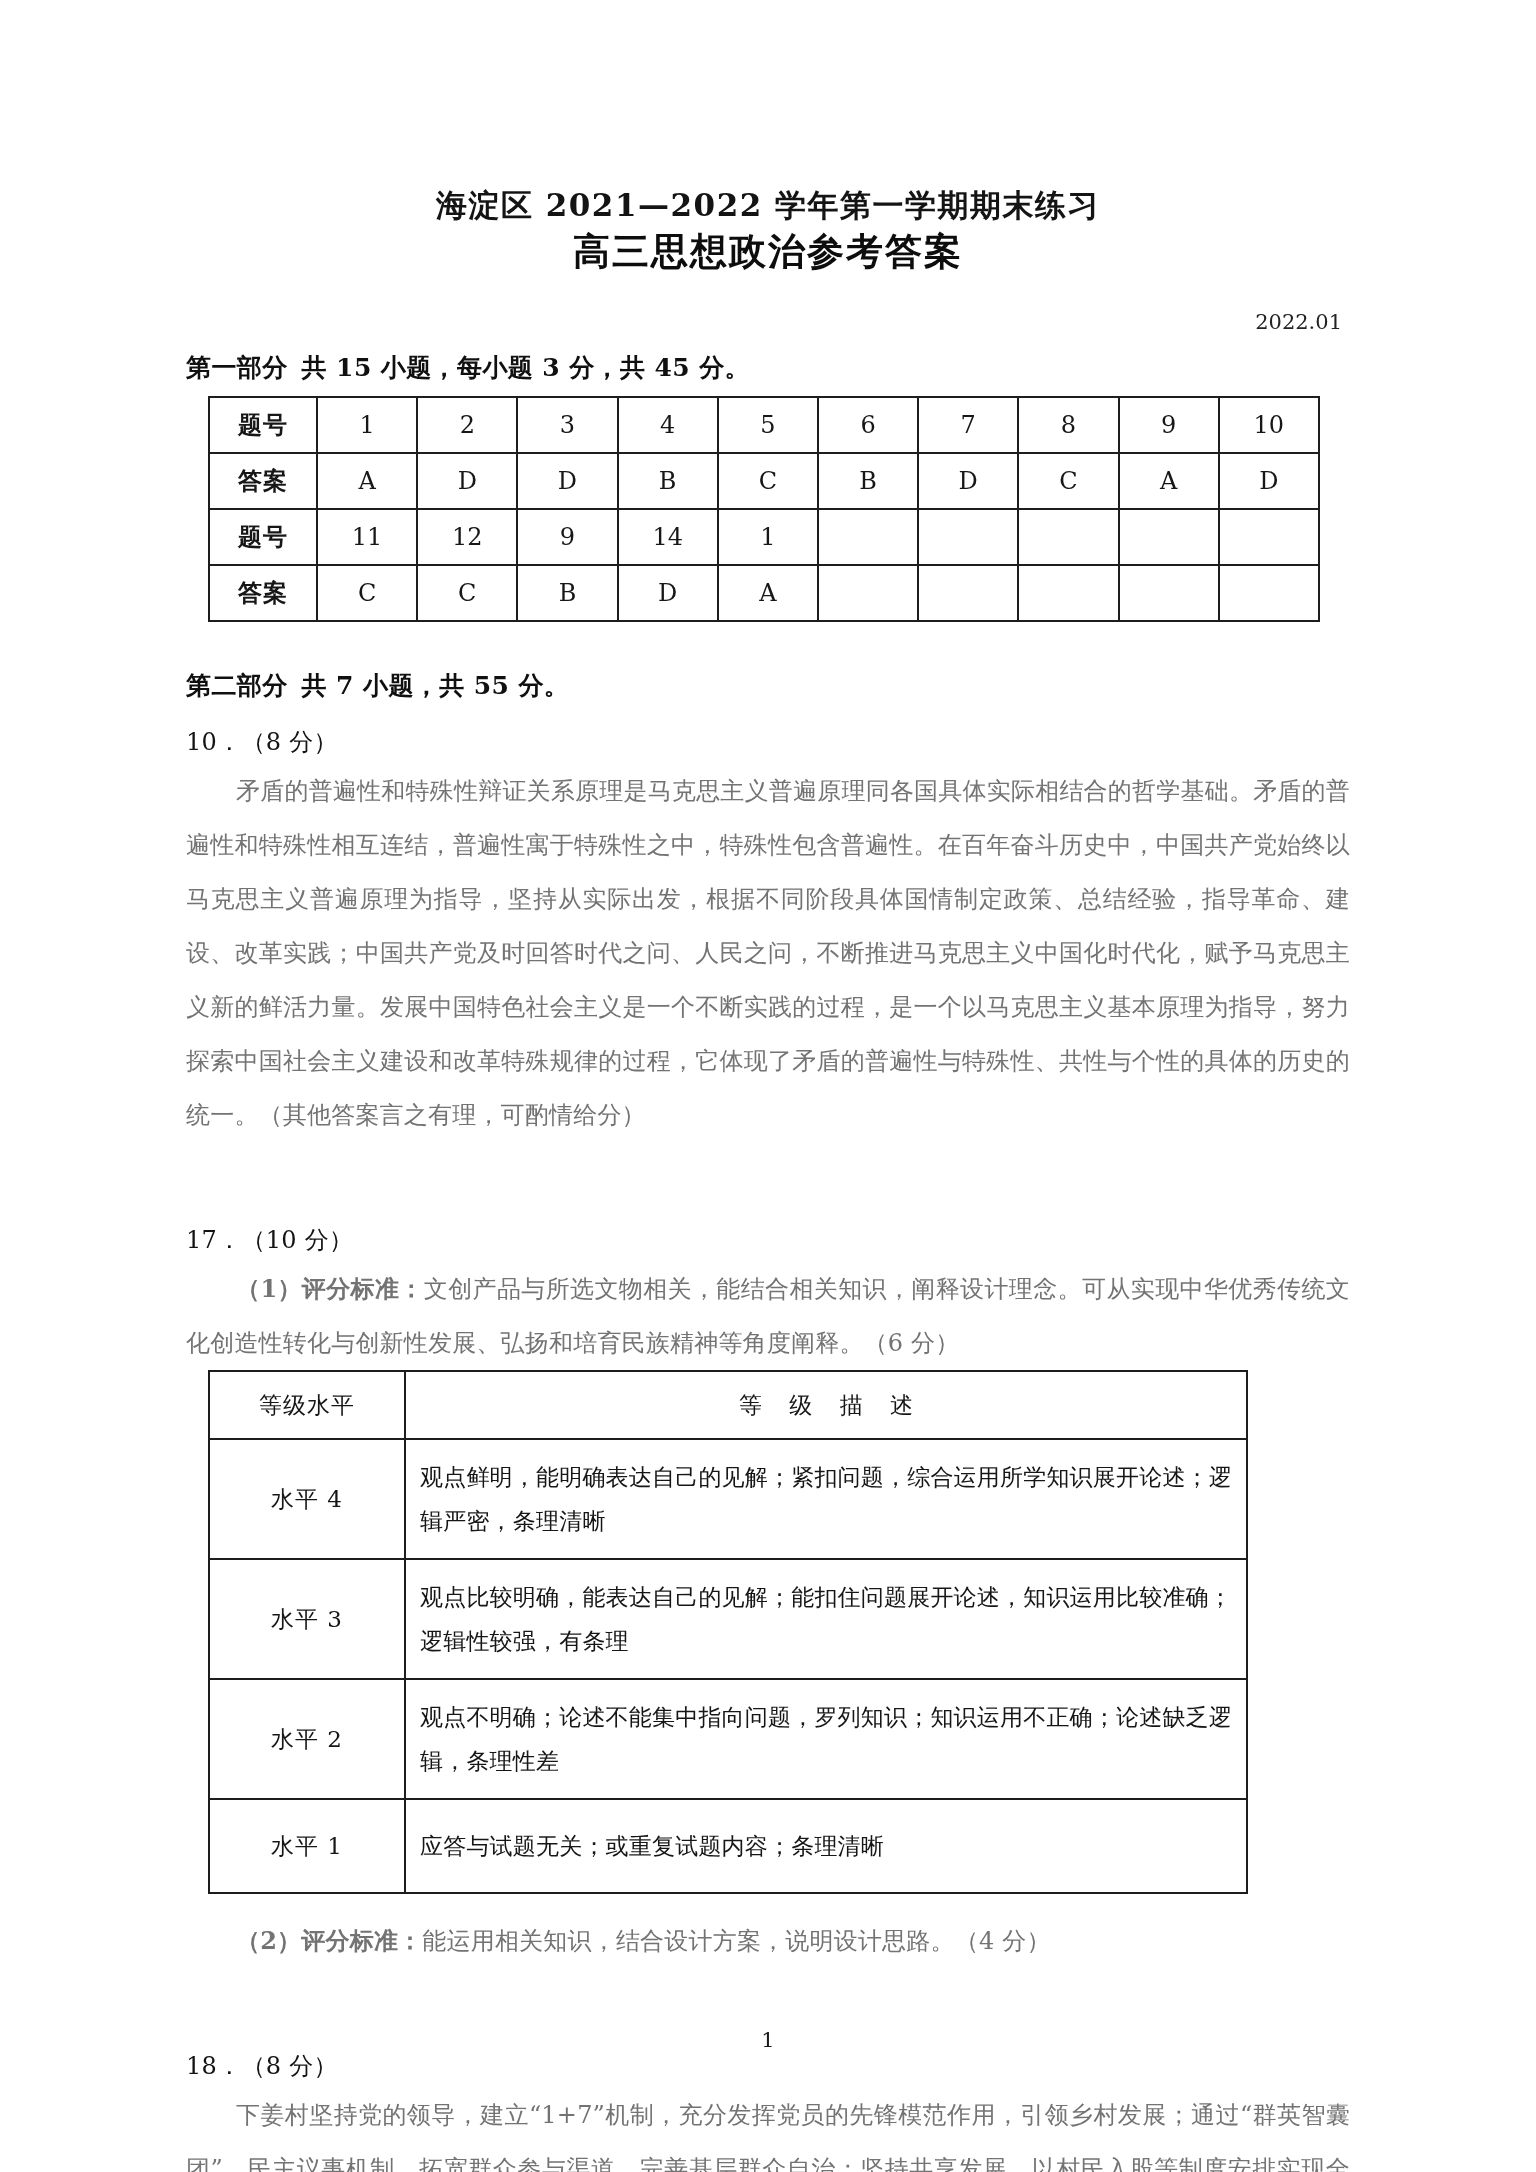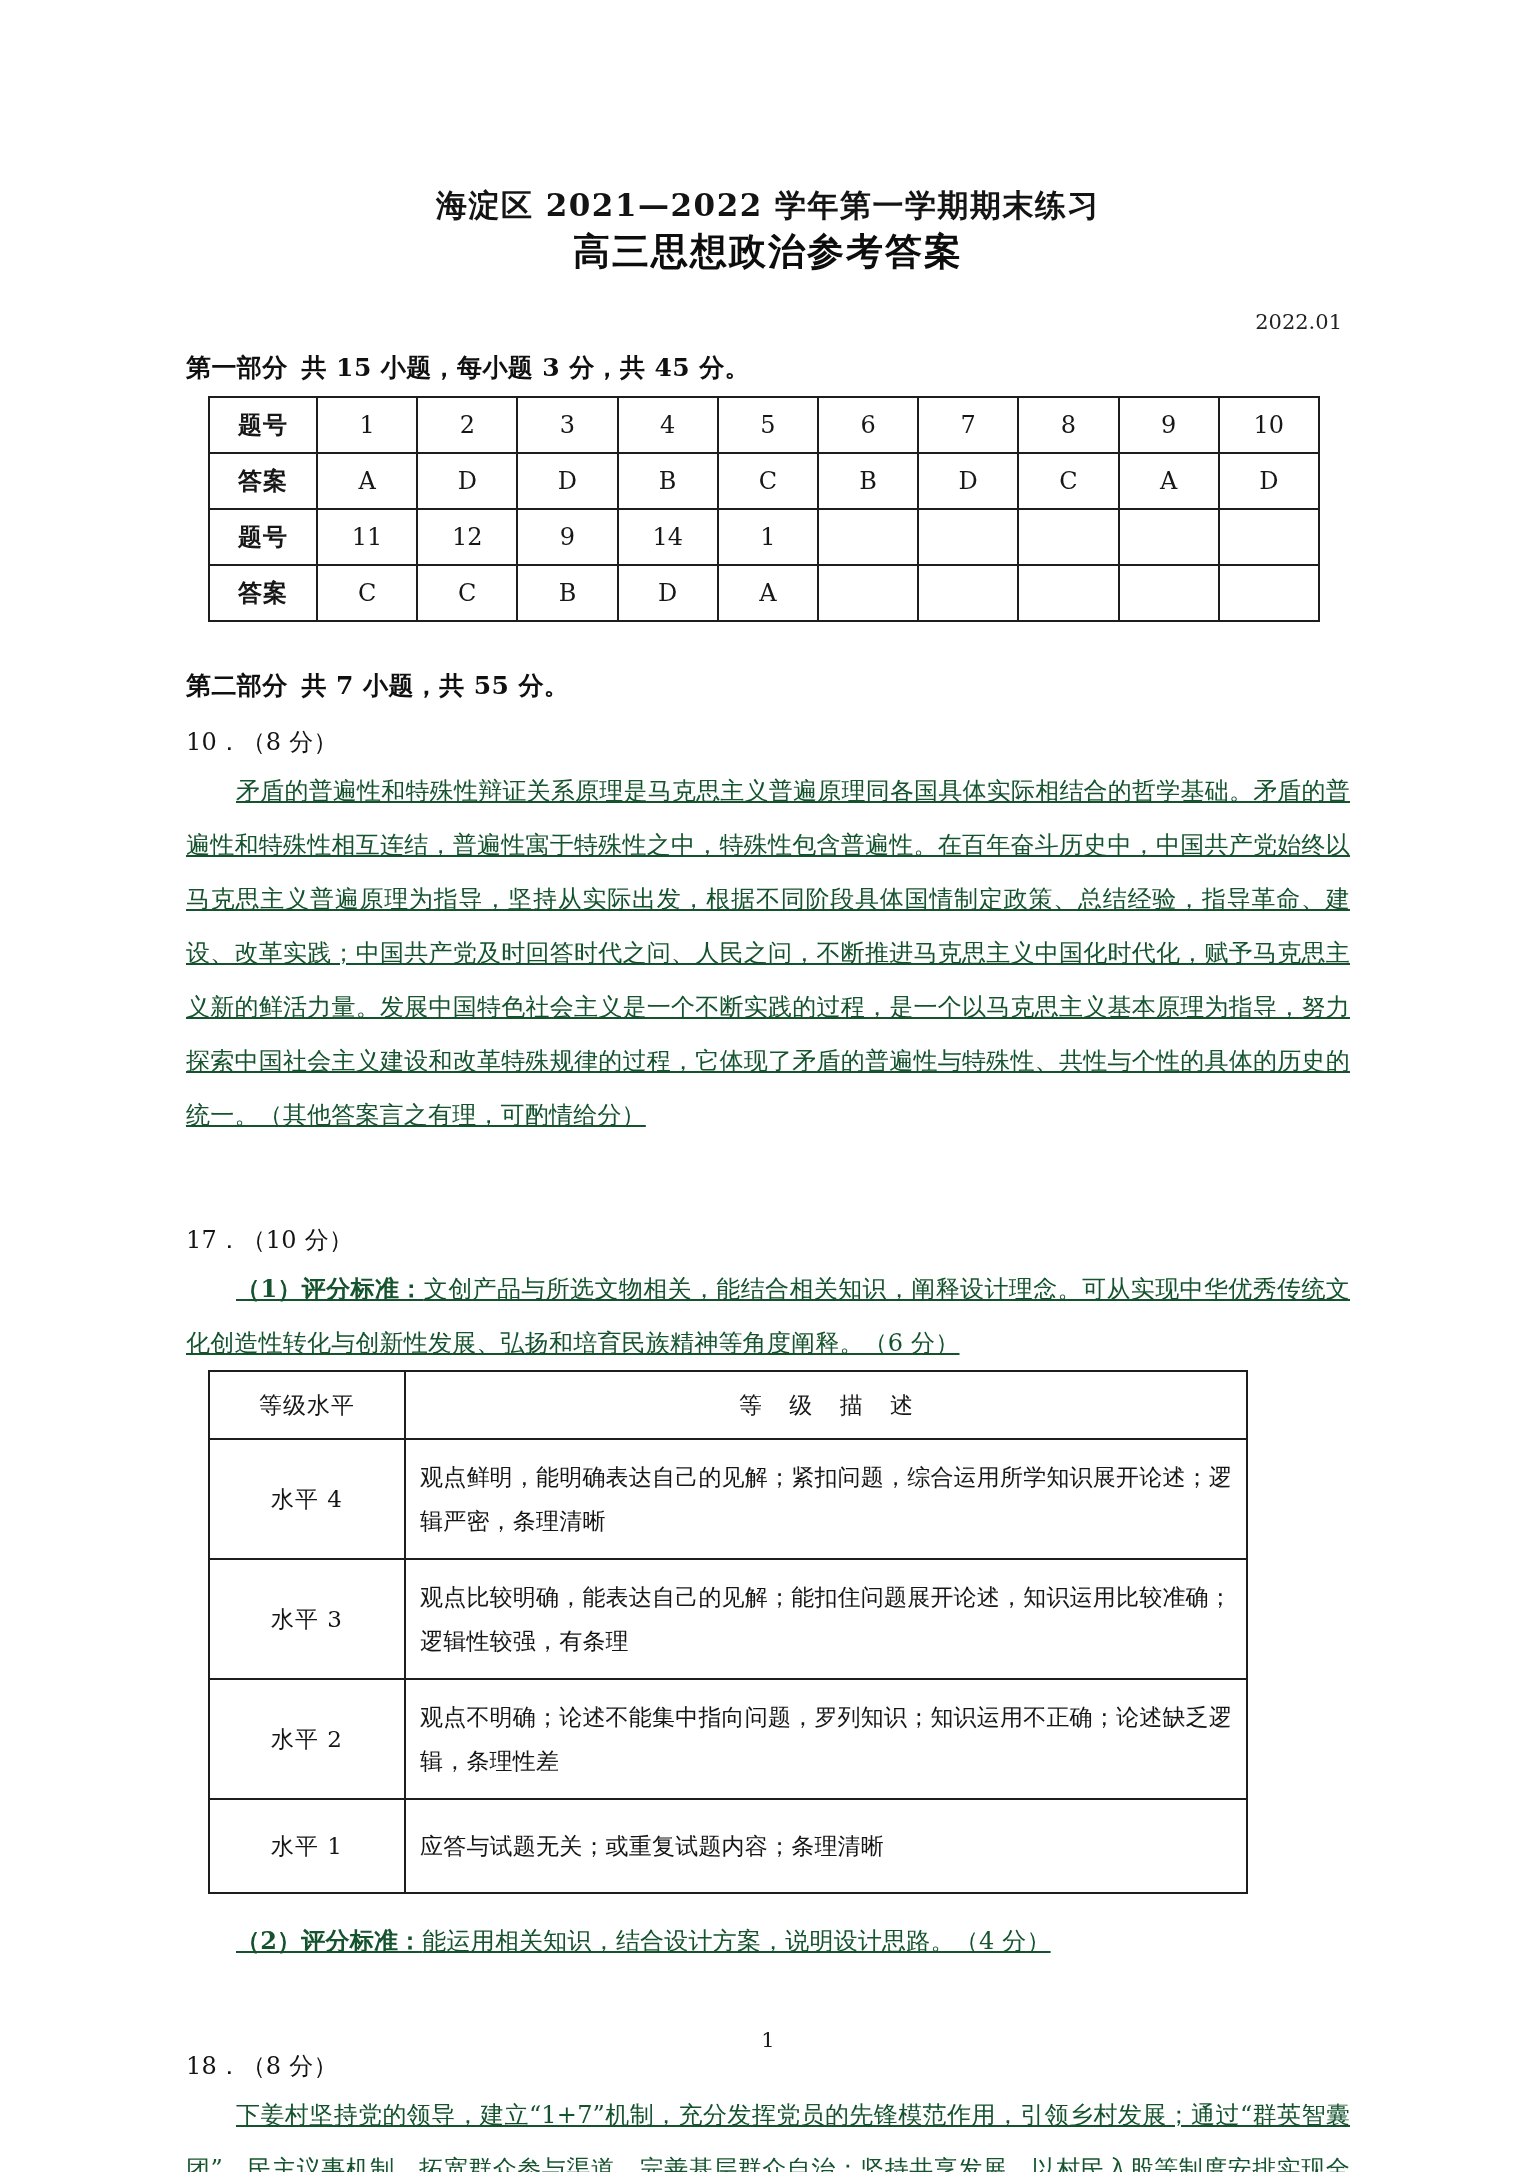--- a/index.html
+++ b/index.html
@@ -98,23 +98,22 @@
     color: #141414;
     letter-spacing: 0.3px;
   }
   .para {
     font-size: 24px;
     line-height: 54px;
     text-align: justify;
     text-justify: inter-ideograph;
     text-indent: 50px;
     margin-top: 6px;
-    color: #14532d;
+    color: #737373;
     letter-spacing: 0.2px;
-    text-decoration: underline;
   }
   .para.indent-sm { text-indent: 50px; }
   .spacer-lg { height: 58px; }
   .spacer-md { height: 30px; }
   .spacer-sm { height: 14px; }
   b, .b { font-weight: 700; }
 
   
   .rubric-table {
     border-collapse: collapse;

